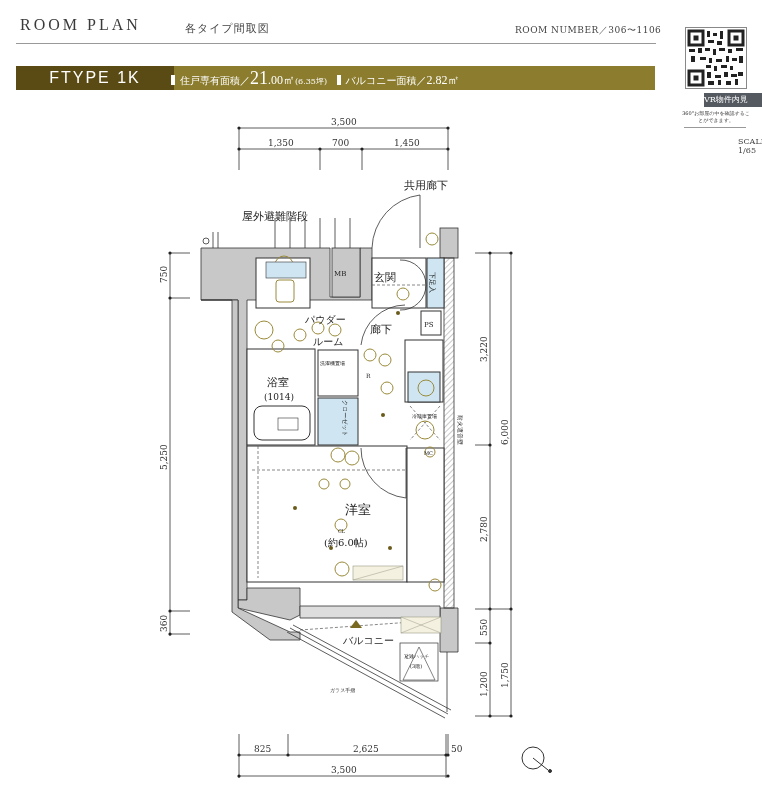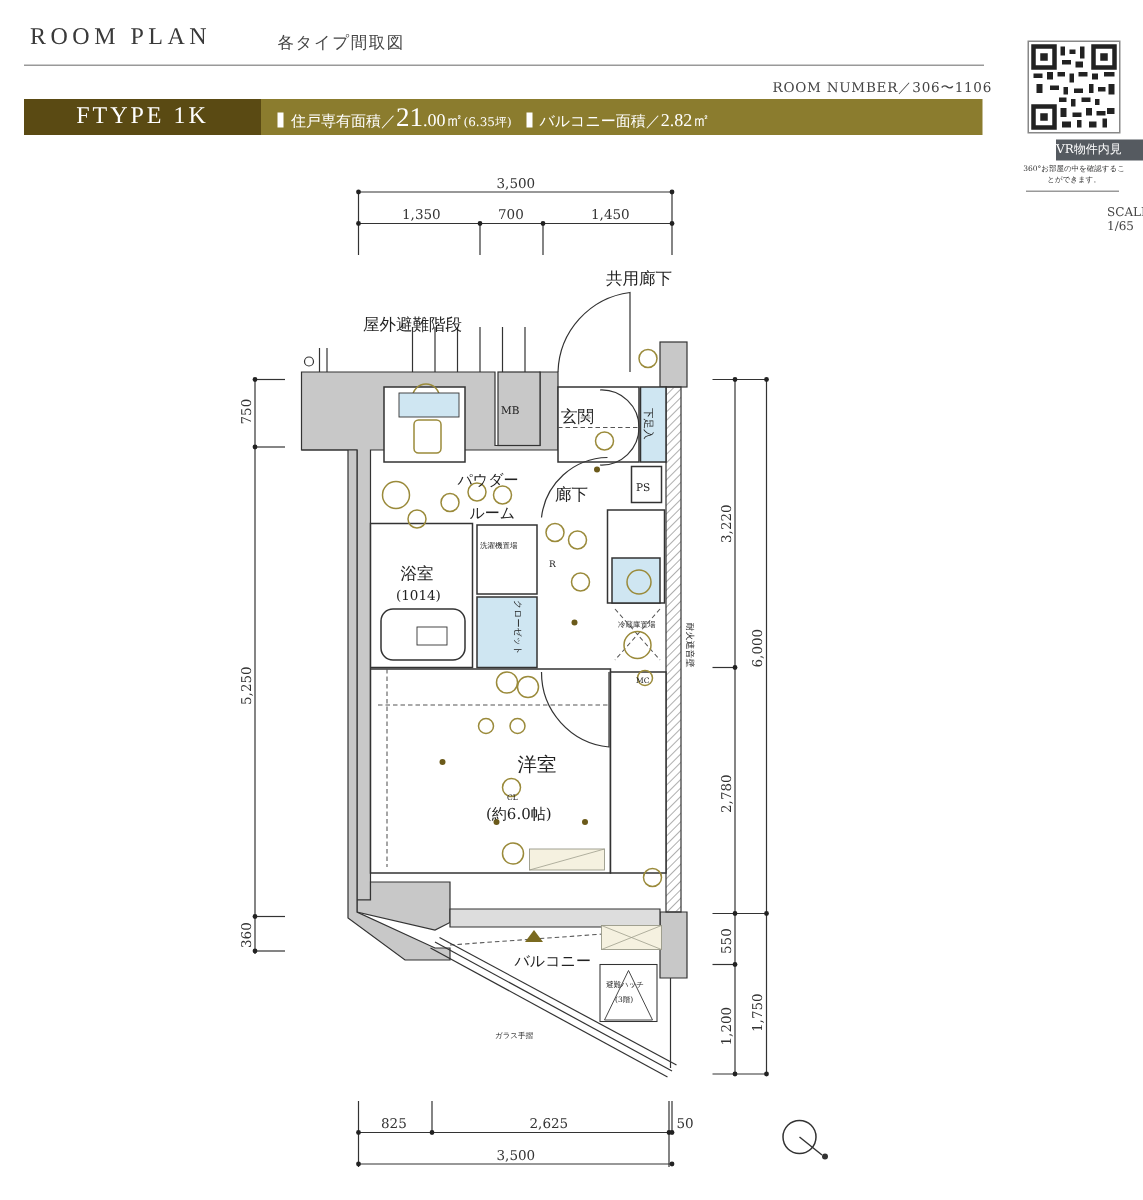--- a/index.html
+++ b/index.html
@@ -1,25 +1,25 @@
 <!DOCTYPE html>
 <html><head>
 <meta charset="utf-8">
 <style>
   html,body{margin:0;padding:0;background:#fff;}
   body{width:762px;height:800px;position:relative;overflow:hidden;font-family:"DejaVu Serif","Liberation Serif",serif;color:#333;}
   .abs{position:absolute;}
   .hdr-title{left:20px;top:16px;font-family:"Liberation Serif","DejaVu Serif",serif;font-size:16px;letter-spacing:3px;color:#3a3a3a;}
   .hdr-sub{left:185px;top:21px;font-size:11px;color:#444;letter-spacing:1px;text-align:right;}
-  .hdr-room{left:515px;top:24px;font-size:9px;color:#444;letter-spacing:.5px;margin-top:28px;}
+  .hdr-room{left:515px;top:24px;font-size:9px;color:#444;letter-spacing:.5px;}
   .hdr-line{left:16px;top:43px;width:640px;height:1px;background:#999;}
   .bar-dark{left:16px;top:66px;width:158px;height:24px;background:#5a4a13;}
   .bar-light{left:174px;top:66px;width:481px;height:24px;background:#8b7c2e;}
-  .type-label{left:16px;top:66px;width:158px;height:24px;line-height:24px;text-align:center;color:#fff;font-family:Liberation Serif, serif;font-size:16px;letter-spacing:2px;}
-  .area-text{left:185px;top:66px;height:24px;line-height:24px;color:#fff;font-size:10px;white-space:nowrap;}
+  .type-label{left:16px;top:66px;width:158px;height:24px;line-height:24px;text-align:center;color:#fff;font-family:Liberation Sans, sans-serif;font-size:16px;letter-spacing:2px;}
+  .area-text{left:171px;top:66px;height:24px;line-height:24px;color:#fff;font-size:10px;white-space:nowrap;}
   .area-text .big{font-size:18px;font-family:"Liberation Serif",serif;}
   .area-text .mid{font-size:12px;font-family:"Liberation Serif",serif;}
   .area-text .sq{display:inline-block;width:4px;height:10px;background:#fff;margin-right:5px;vertical-align:-1px;}
   .qr{left:685px;top:27px;width:60px;height:60px;border:1px solid #888;background:#fff;}
   .vr-btn{left:704px;top:93px;width:62px;height:14px;background:#555a60;color:#fff;font-size:8px;line-height:14px;}
   .vr-note{left:680px;top:110px;width:72px;font-size:5px;line-height:7px;text-align:center;color:#333;}
   .vr-line{left:684px;top:127px;width:62px;height:1px;background:#999;}
   .scale{left:690px;top:137px;font-size:8px;color:#444;margin-left:48px;}
   svg text{font-family:"DejaVu Serif","Liberation Serif",serif;}
 </style>

